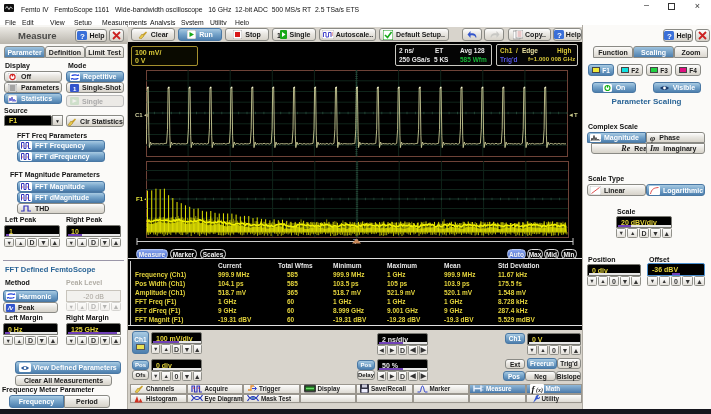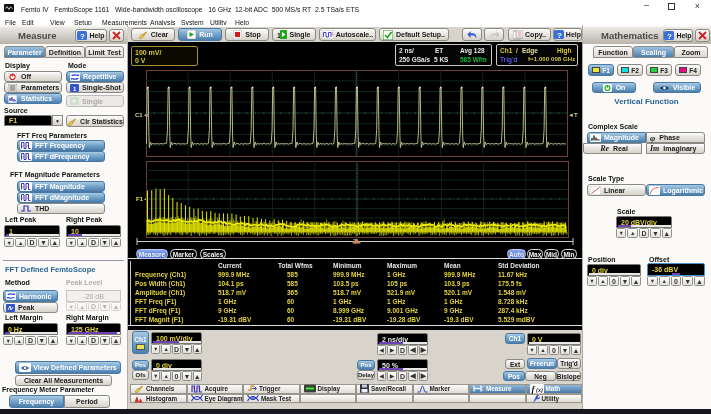--- a/index.html
+++ b/index.html
@@ -539,23 +539,20 @@
     <div class="tb a" style="left:284.5px;top:9.5px;width:56.5px;height:9.5px"></div>
     <div class="tb a" style="left:341.0px;top:9.5px;width:56.5px;height:9.5px"></div>
     <div class="tb a" style="left:397.5px;top:9.5px;width:56.5px;height:9.5px">
       <svg width="10" height="9">
         <path d="M2 8 L6 4 M5.5 3.5 C5.5 1.5 7.5 0.5 9 1.5 L7.5 3 L8.5 4 L10 2.5 C10.5 4.5 8.5 5.5 7 5 L3 9 Z" fill="#3355cc"></path>
       </svg>
       <span style="margin-left:2px">Utility</span>
     </div>
   </div>
 <div class="a" style="left:582px;top:25px;width:129px;height:384px;background:#fbfaf8;border-left:1px solid #b0aca4">
- <div class="hdr" style="left:0;top:2px;width:129px;height:17px">
-      <div class="t" style="margin-left:18px">Mathematics</div>
-    </div>
  <div class="b" style="left:80px;top:4px;width:30px;height:13px"><svg class="ico" width="10" height="9" style="margin-right:2px">
         <rect x="0" y="0" width="10" height="9" rx="1.5" fill="#3a6fd8"></rect>
         <text x="3" y="7.5" font-size="8" font-weight="bold" fill="#fff">?</text>
       </svg>Help</div>
  <div class="b" style="left:112px;top:4px;width:15px;height:13px">
       <svg width="9" height="9">
         <path d="M1 1 L8 8 M8 1 L1 8" stroke="#cc2222" stroke-width="1.8"></path>
       </svg>
     </div>
  <div class="tab" style="left:10px;top:21px;width:40px;height:12px">Function</div>
@@ -568,28 +565,28 @@
  <div class="b" style="left:92px;top:39px;width:26px;height:12px;font-size:6.5px"><div style="width:8px;height:6px;background:#e01080;border:1px solid #444;margin-right:2px"></div>F4</div>
  <div class="b blue" style="left:9px;top:57px;width:44px;height:11px"><svg class="ico" width="9" height="8" style="margin-right:4px">
         <rect x="0" y="0" width="9" height="8" rx="1.5" fill="#fff"></rect>
         <circle cx="4.5" cy="4" r="2.5" fill="none" stroke="#18b018" stroke-width="1.2"></circle>
         <path d="M4.5 1 L4.5 3.8" stroke="#18b018" stroke-width="1.2"></path>
       </svg>On</div>
  <div class="b blue" style="left:70px;top:57px;width:48px;height:11px"><svg class="ico" width="11" height="8" style="margin-right:3px">
         <path d="M1 4 C3 1.5 8 1.5 10 4 C8 6.5 3 6.5 1 4 Z" fill="#1a3a6a"></path>
         <circle cx="5.5" cy="4" r="1.4" fill="#fff"></circle>
       </svg>Visible</div>
- <div class="a" style="left:0;top:72px;width:127px;text-align:center;font-size:8px;font-weight:bold;color:#2a6496">Vertical Function</div>
+ <div class="a" style="left:0;top:72px;width:127px;text-align:center;font-size:8px;font-weight:bold;color:#2a6496">Parameter Scaling</div>
  <div class="lab" style="left:5px;top:98px">Complex Scale</div>
  <div class="b blue" style="left:4px;top:107px;width:59px;height:11px;border-radius:3px 0 0 0;justify-content:flex-start;padding-left:2px"><svg class="ico" width="11" height="8" style="margin-right:3px">
         <rect x="0" y="0" width="11" height="8" rx="1" fill="#fff"></rect>
         <path d="M1 7 L2 4 L3 6.5 L4 1.5 L5 6.5 L6 3.5 L7 6.5 L8 5 L9 6.5 L10 5.5" stroke="#222" stroke-width="0.8" fill="none"></path>
       </svg>Magnitude</div>
  <div class="b" style="left:63px;top:107px;width:59px;height:11px;border-radius:0 3px 0 0;justify-content:flex-start;padding-left:3px"><span style="font-family:'Liberation Serif';font-style:italic;font-weight:bold;font-size:9px;margin-right:4px">φ</span>Phase</div>
- <div class="b" style="left:0;top:118px;width:59px;height:11px;border-radius:0 0 0 3px;justify-content:center;padding-left:3px"><span style="font-family:'Liberation Serif';font-style:italic;font-weight:bold;font-size:8px;margin-right:4px">Re</span>Real</div>
+ <div class="b" style="left:8px;top:118px;width:59px;height:11px;border-radius:0 0 0 3px;justify-content:flex-end;padding-left:3px"><span style="font-family:'Liberation Serif';font-style:italic;font-weight:bold;font-size:8px;margin-right:4px">Re</span>Real</div>
  <div class="b" style="left:63px;top:118px;width:59px;height:11px;border-radius:0 0 3px 0;justify-content:flex-start;padding-left:3px"><span style="font-family:'Liberation Serif';font-style:italic;font-weight:bold;font-size:8px;margin-right:4px">Im</span>Imaginary</div>
  <div class="lab" style="left:5px;top:150px">Scale Type</div>
  <div class="b" style="left:4px;top:159px;width:59px;height:12px;justify-content:flex-start;padding-left:2px"><svg class="ico" width="11" height="9" style="margin-right:3px">
         <rect x="0" y="0" width="11" height="9" rx="1" fill="#fff" stroke="#999" stroke-width="0.5"></rect>
         <path d="M1.5 7.5 L9.5 1.5" stroke="#e05050" stroke-width="1"></path>
       </svg>Linear</div>
  <div class="b blue" style="left:63px;top:159px;width:59px;height:12px;justify-content:flex-start;padding-left:2px"><svg class="ico" width="11" height="9" style="margin-right:3px">
         <rect x="0" y="0" width="11" height="9" rx="1" fill="#fff"></rect>
         <path d="M1.5 8 C2.5 3 5 1.8 9.5 1.5" stroke="#e05050" stroke-width="1" fill="none"></path>
       </svg>Logarithmic</div>

